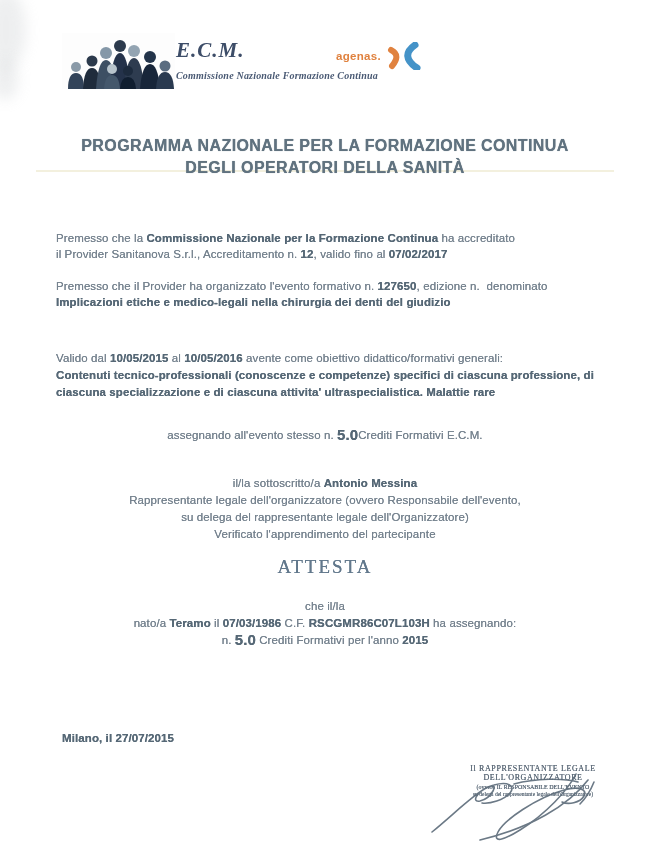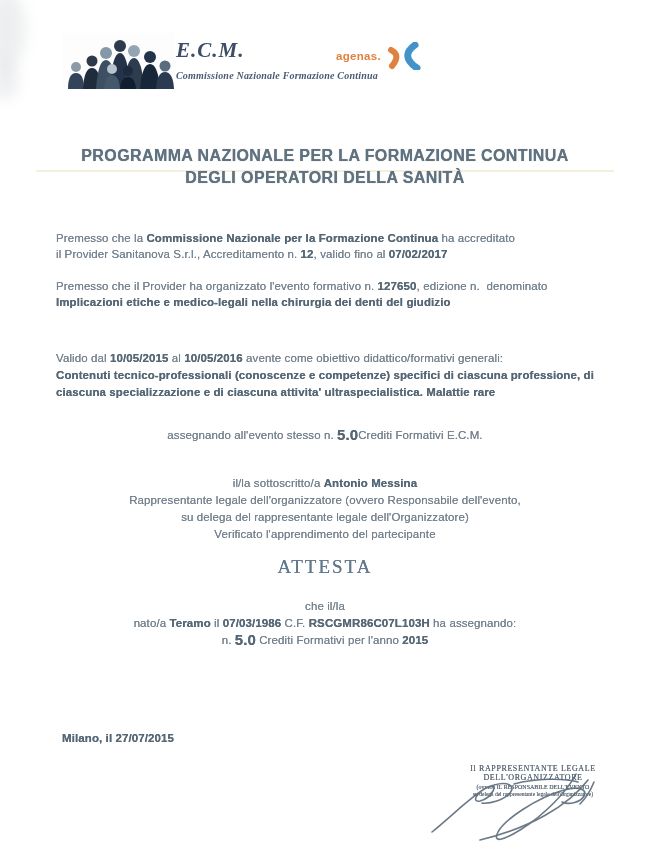--- a/index.html
+++ b/index.html
@@ -84,21 +84,21 @@
   <div class="abs" style="left:336px; top:42px;">
     <span class="agenas-text">agenas.</span>
     <svg width="36" height="28" viewBox="0 0 36 28" style="vertical-align:-10px; margin-left:2px;">
       <path d="M4,8 C12,12 10,18 5,24" stroke="#e0823f" stroke-width="6" fill="none" stroke-linecap="round"></path>
       <path d="M28,3 C18,10 18,18 30,26" stroke="#4493c8" stroke-width="7" fill="none" stroke-linecap="round"></path>
     </svg>
   </div>
 
 
   <div class="faint-line" style="left:36px; top:170px; width:578px;"></div>
-  <div class="abs doc-title" style="top:145px; left:0;">
+  <div class="abs doc-title" style="top:135px; left:0;">
     <div>PROGRAMMA NAZIONALE PER LA FORMAZIONE CONTINUA</div>
     <div>DEGLI OPERATORI DELLA SANITÀ</div>
   </div>
 
   <div class="abs doc" style="left:56px; top:231px; width:540px;"><span>Premesso che la </span><span class="b">Commissione Nazionale per la Formazione Continua</span><span> ha accreditato</span><br><span>il Provider Sanitanova S.r.l., Accreditamento n. </span><span class="b">12</span><span>, valido fino al </span><span class="b">07/02/2017</span></div>
 
   <div class="abs doc" style="left:56px; top:279px; width:540px;"><span>Premesso che il Provider ha organizzato l'evento formativo n. </span><span class="b">127650</span><span>, edizione n.&nbsp; denominato</span><br><span></span><span class="b">Implicazioni etiche e medico-legali nella chirurgia dei denti del giudizio</span></div>
 
   <div class="abs doc" style="left:56px; top:350px; width:548px; line-height:17px;"><span>Valido dal </span><span class="b">10/05/2015</span><span> al </span><span class="b">10/05/2016</span><span> avente come obiettivo didattico/formativi generali:</span><br><span></span><span class="b">Contenuti tecnico-professionali (conoscenze e competenze) specifici di ciascuna professione, di ciascuna specializzazione e di ciascuna attivita' ultraspecialistica. Malattie rare</span></div>
 

